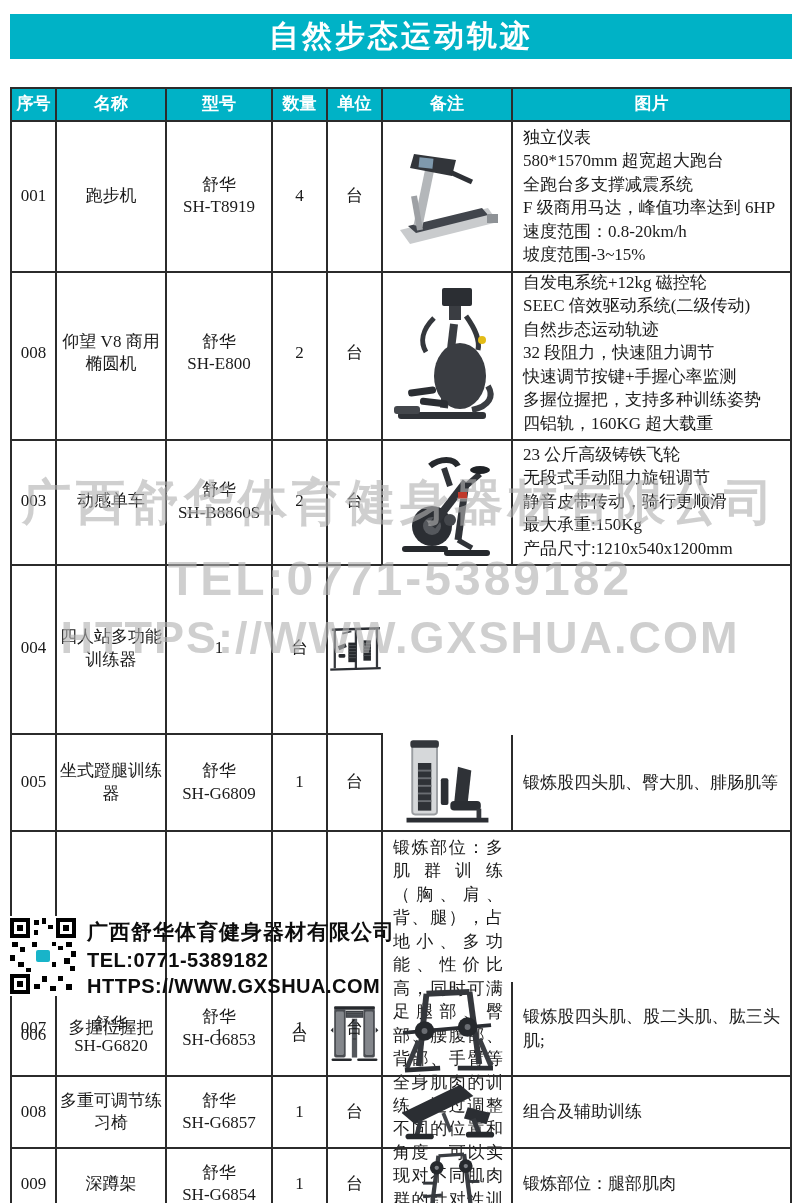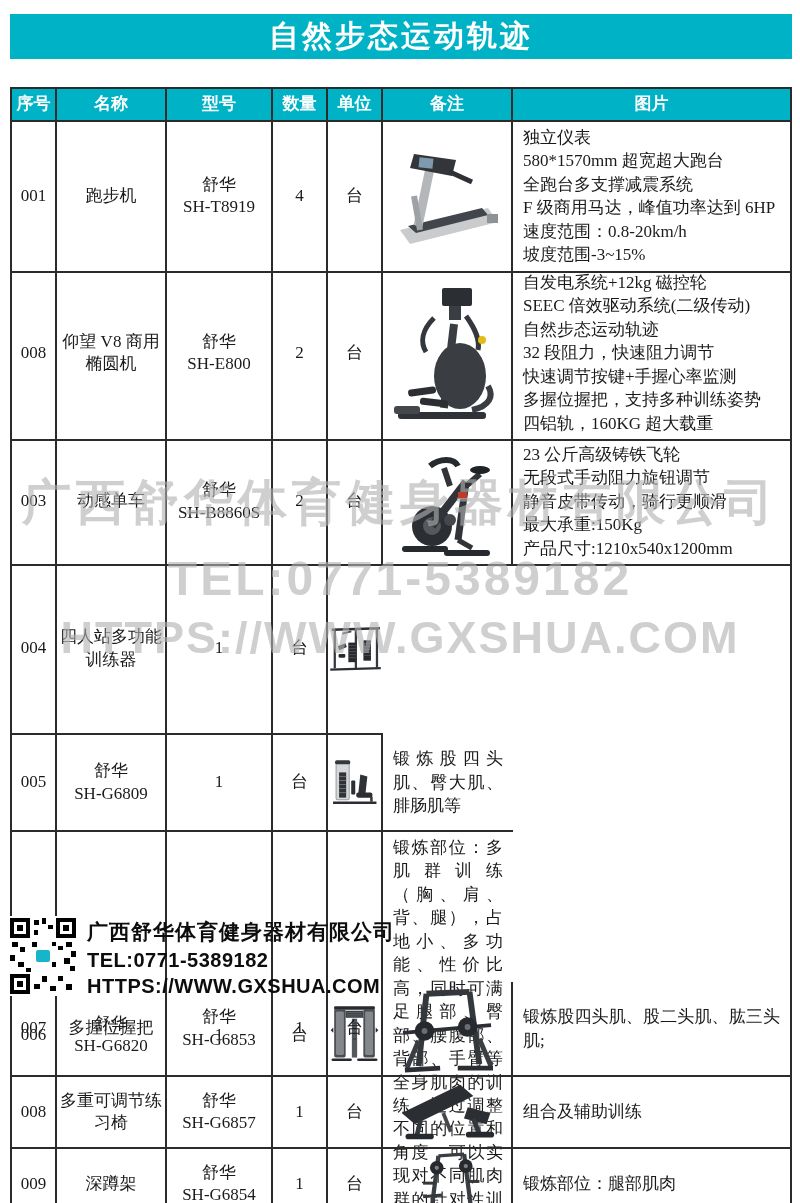--- a/index.html
+++ b/index.html
@@ -248,20 +248,23 @@
         <rect x="28" y="88" width="18" height="10" rx="3" fill="#26292d"></rect>
         <line x1="6" y1="130" x2="140" y2="126" stroke="#2b2e33" stroke-width="6"></line>
         <line x1="38" y1="34" x2="62" y2="28" stroke="#44474c" stroke-width="5"></line>
       </svg>
     </div>
   </div>
 
   <div class="tr r5">
     <div class="td">
         <span>005</span>
+      </div>
+    <div class="td">
+        <span>坐式蹬腿训练器</span>
       </div>
     <div class="td">
         <span>舒华
 SH-G6809</span>
       </div>
     <div class="td">
         <span>1</span>
       </div>
     <div class="td">
         <span>台</span>

